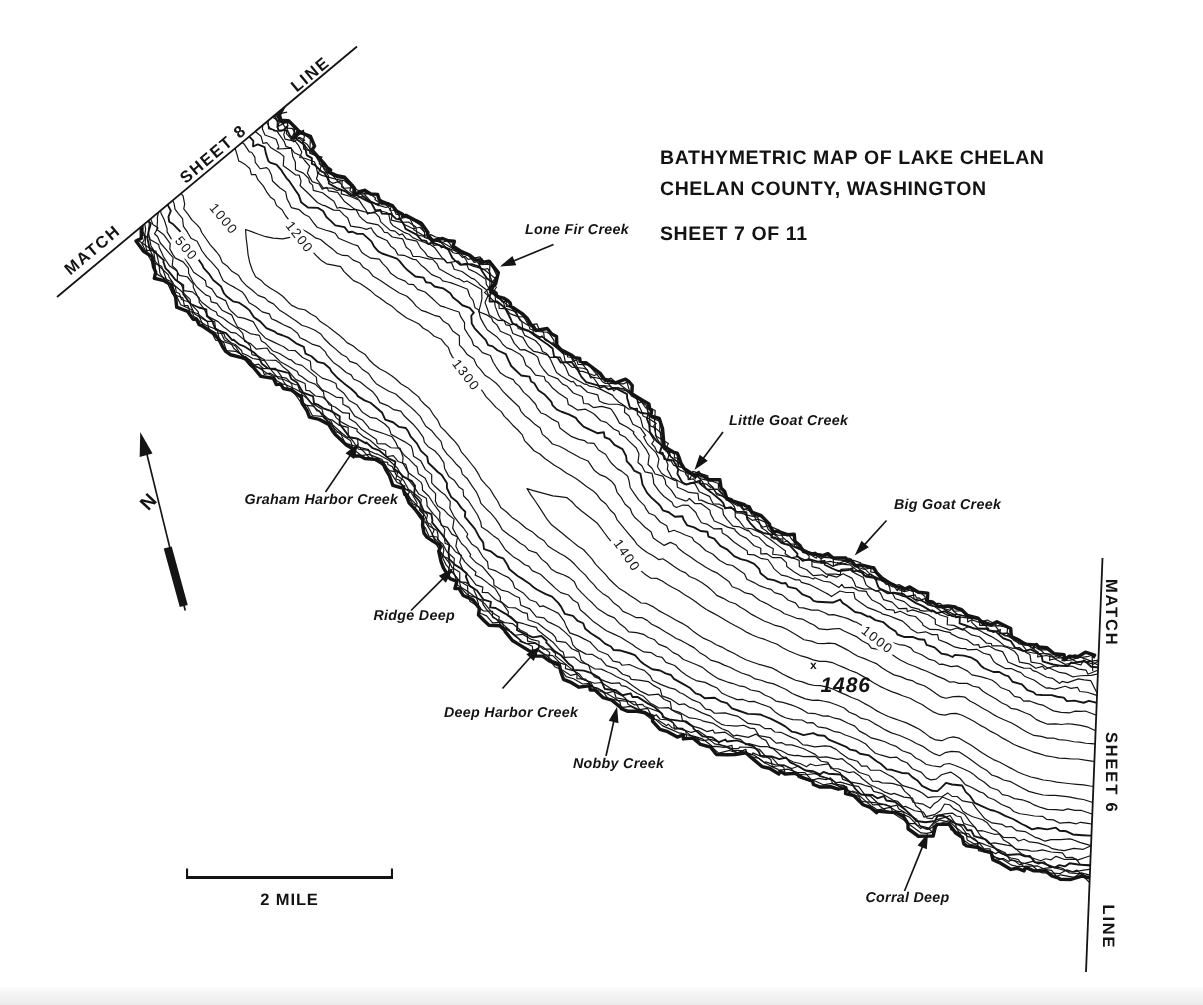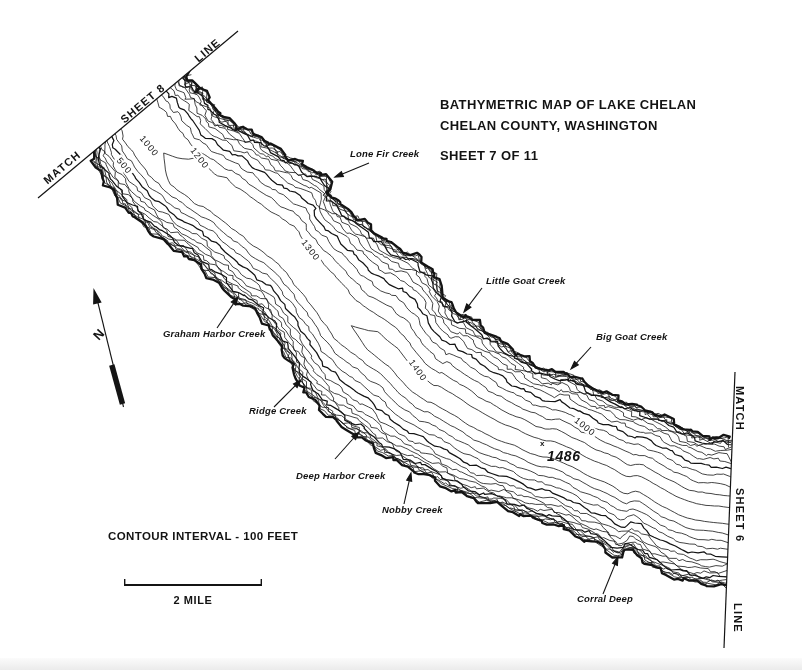--- a/index.html
+++ b/index.html
@@ -157,32 +157,31 @@
   <div class="t mlbl" id="ml-r-match">MATCH</div>
   <div class="t mlbl" id="ml-r-sheet">SHEET 6</div>
   <div class="t mlbl" id="ml-r-line">LINE</div>
 
   <div class="t" id="north-n">N</div>
 
   <div class="t crk" id="lbl-lone-fir">Lone Fir Creek</div>
   <div class="t crk" id="lbl-little-goat">Little Goat Creek</div>
   <div class="t crk" id="lbl-big-goat">Big Goat Creek</div>
   <div class="t crk" id="lbl-graham-harbor">Graham Harbor Creek</div>
-  <div class="t crk" id="lbl-ridge">Ridge Creek</div>
+  <div class="t crk" id="lbl-ridge">Ridge Deep</div>
   <div class="t crk" id="lbl-deep-harbor">Deep Harbor Creek</div>
   <div class="t crk" id="lbl-nobby">Nobby Creek</div>
   <div class="t crk" id="lbl-corral">Corral Deep</div>
 
   <div class="t ctl" id="cl-500">500</div>
   <div class="t ctl" id="cl-1000a">1000</div>
   <div class="t ctl" id="cl-1200">1200</div>
   <div class="t ctl" id="cl-1300">1300</div>
   <div class="t ctl" id="cl-1400">1400</div>
   <div class="t ctl" id="cl-1000b">1000</div>
 
   <div class="t" id="depth-x">x</div>
   <div class="t" id="depth-val">1486</div>
 
-  <div class="t" id="contour-interval">CONTOUR INTERVAL - 100 FEET</div>
   <div class="t" id="mile-label">2 MILE</div>
 
   <div id="bottom-strip"></div>
 </div>
 
 </body></html>

